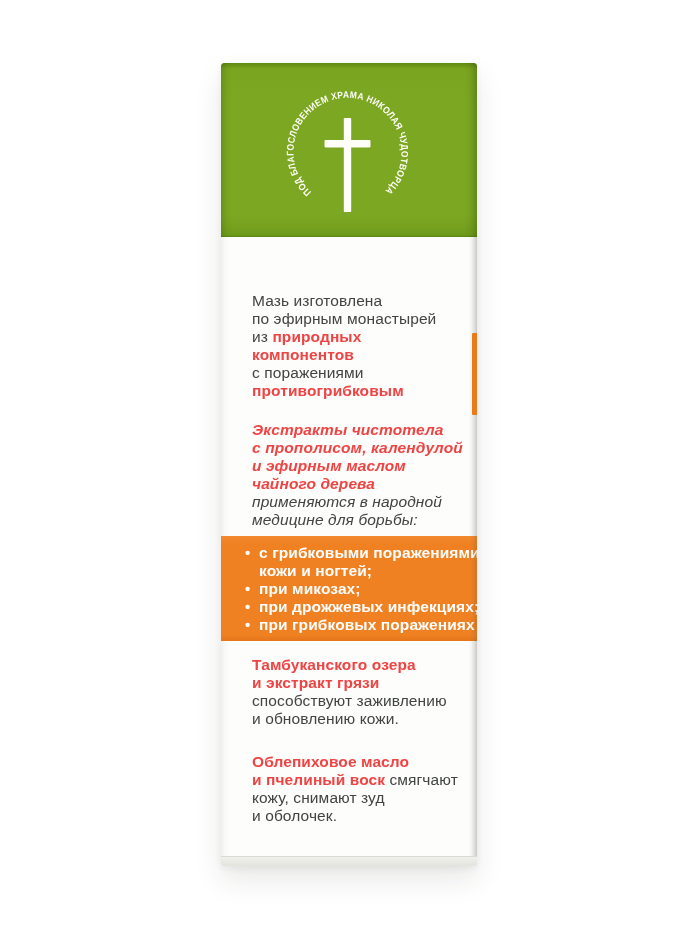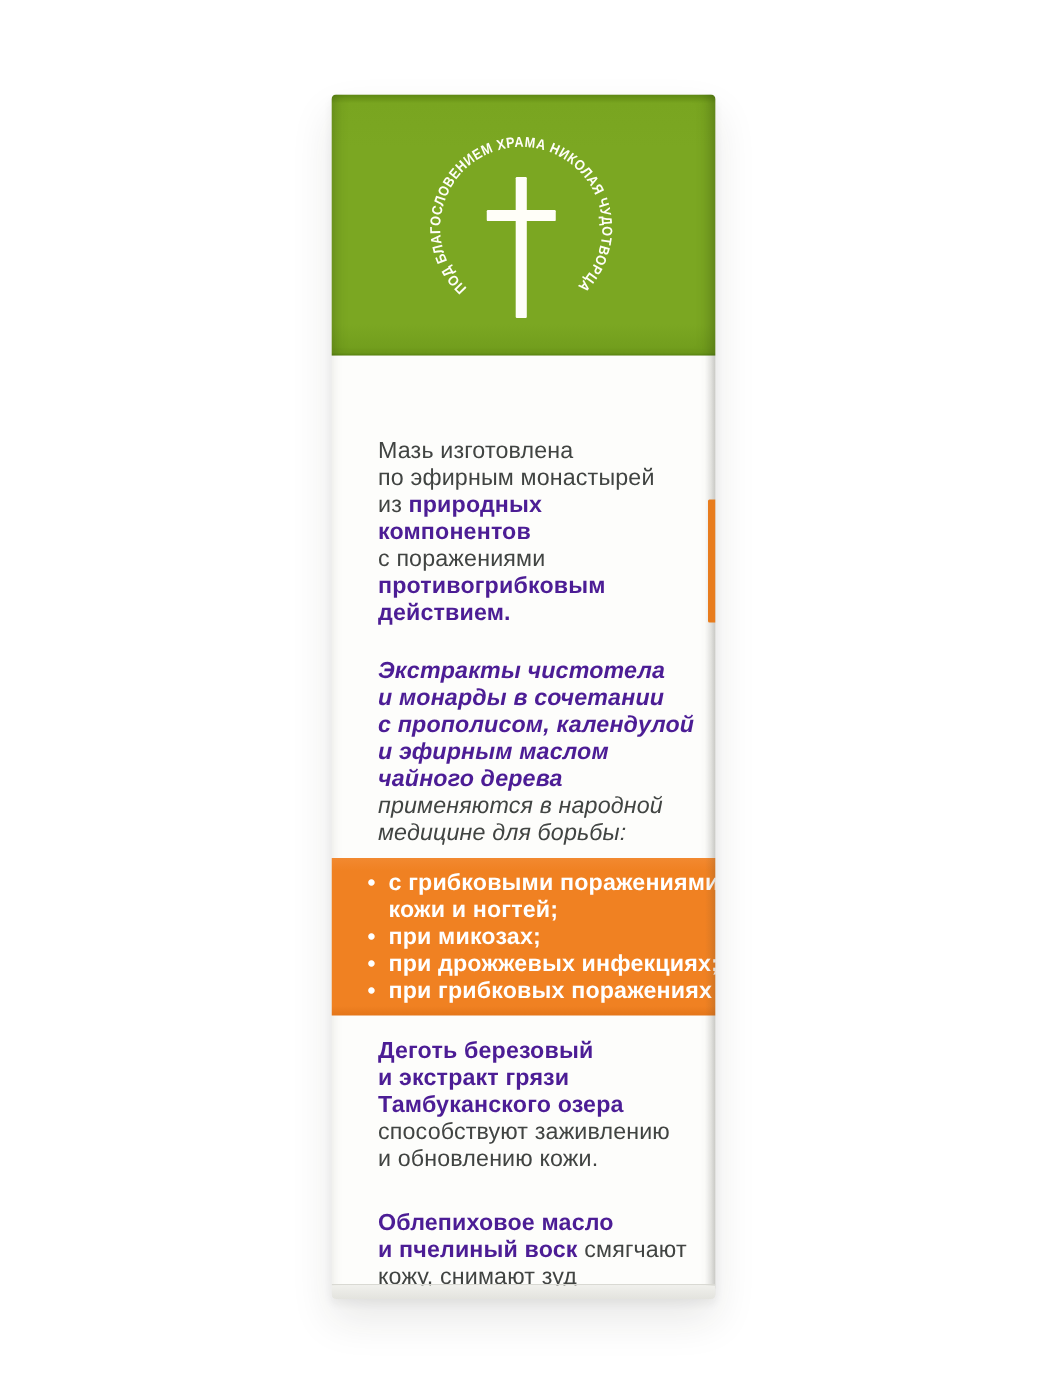--- a/index.html
+++ b/index.html
@@ -34,21 +34,21 @@
   
   .white-face{position:absolute;top:174px;left:0;right:0;bottom:0;margin-top:40px;}
 
   .section{margin:0 6px 0 31px;font-size:15.5px;line-height:18px;letter-spacing:.1px;}
   .section .ln{white-space:nowrap;}
   .sec-intro{margin-top:15px;}
   .sec-extracts{margin-top:21px;font-style:italic;}
   .sec-tar{margin-top:15px;}
   .sec-oil{margin-top:25px;}
   .dk{color:#414442;font-weight:400;}
-  .gn{color:#4c1d95;font-weight:700;text-align:center;}
+  .gn{color:#ef4444;font-weight:700;text-align:center;}
 
   
   .orange-block{
     margin-top:7px;background:linear-gradient(180deg,#f28930 0,#f08122 8%,#f08122 94%,#e4761a 100%);
     padding:8px 4px 7px 24px;color:#ffffff;font-weight:700;
     font-size:15.5px;line-height:18px;letter-spacing:.1px;
   }
   .b-item{display:flex;align-items:flex-start;}
   .b-item .dot{width:14px;flex:0 0 14px;font-size:15px;line-height:18px;}
   .b-lines div{white-space:nowrap;}
@@ -91,25 +91,23 @@
     </div>
 
     <div class="white-face">
       <div class="section sec-intro">
           <div class="ln"><span class="dk">Мазь изготовлена</span></div>
           <div class="ln"><span class="dk">по эфирным монастырей</span></div>
           <div class="ln"><span class="dk">из </span><span class="gn">природных</span></div>
           <div class="ln"><span class="gn">компонентов</span></div>
           <div class="ln"><span class="dk">с поражениями</span></div>
           <div class="ln"><span class="gn">противогрибковым</span></div>
-          <div class="ln"><span class="gn">действием.</span></div>
         </div>
       <div class="section sec-extracts">
           <div class="ln"><span class="gn">Экстракты чистотела</span></div>
-          <div class="ln"><span class="gn">и монарды в сочетании</span></div>
           <div class="ln"><span class="gn">с прополисом, календулой</span></div>
           <div class="ln"><span class="gn">и эфирным маслом</span></div>
           <div class="ln"><span class="gn">чайного дерева</span></div>
           <div class="ln"><span class="dk">применяются в народной</span></div>
           <div class="ln"><span class="dk">медицине для борьбы:</span></div>
         </div>
       <div class="orange-block">
         <div>
             <div class="b-item">
               <span class="dot">•</span>
@@ -132,23 +130,22 @@
             </div>
             <div class="b-item">
               <span class="dot">•</span>
               <div class="b-lines">
                 <div>при грибковых поражениях</div>
               </div>
             </div>
           </div>
       </div>
       <div class="section sec-tar">
-          <div class="ln"><span class="gn">Деготь березовый</span></div>
+          <div class="ln"><span class="gn">Тамбуканского озера</span></div>
           <div class="ln"><span class="gn">и экстракт грязи</span></div>
-          <div class="ln"><span class="gn">Тамбуканского озера</span></div>
           <div class="ln"><span class="dk">способствуют заживлению</span></div>
           <div class="ln"><span class="dk">и обновлению кожи.</span></div>
         </div>
       <div class="section sec-oil">
           <div class="ln"><span class="gn">Облепиховое масло</span></div>
           <div class="ln"><span class="gn">и пчелиный воск</span><span class="dk"> смягчают</span></div>
           <div class="ln"><span class="dk">кожу, снимают зуд</span></div>
           <div class="ln"><span class="dk">и оболочек.</span></div>
         </div>
     </div>

